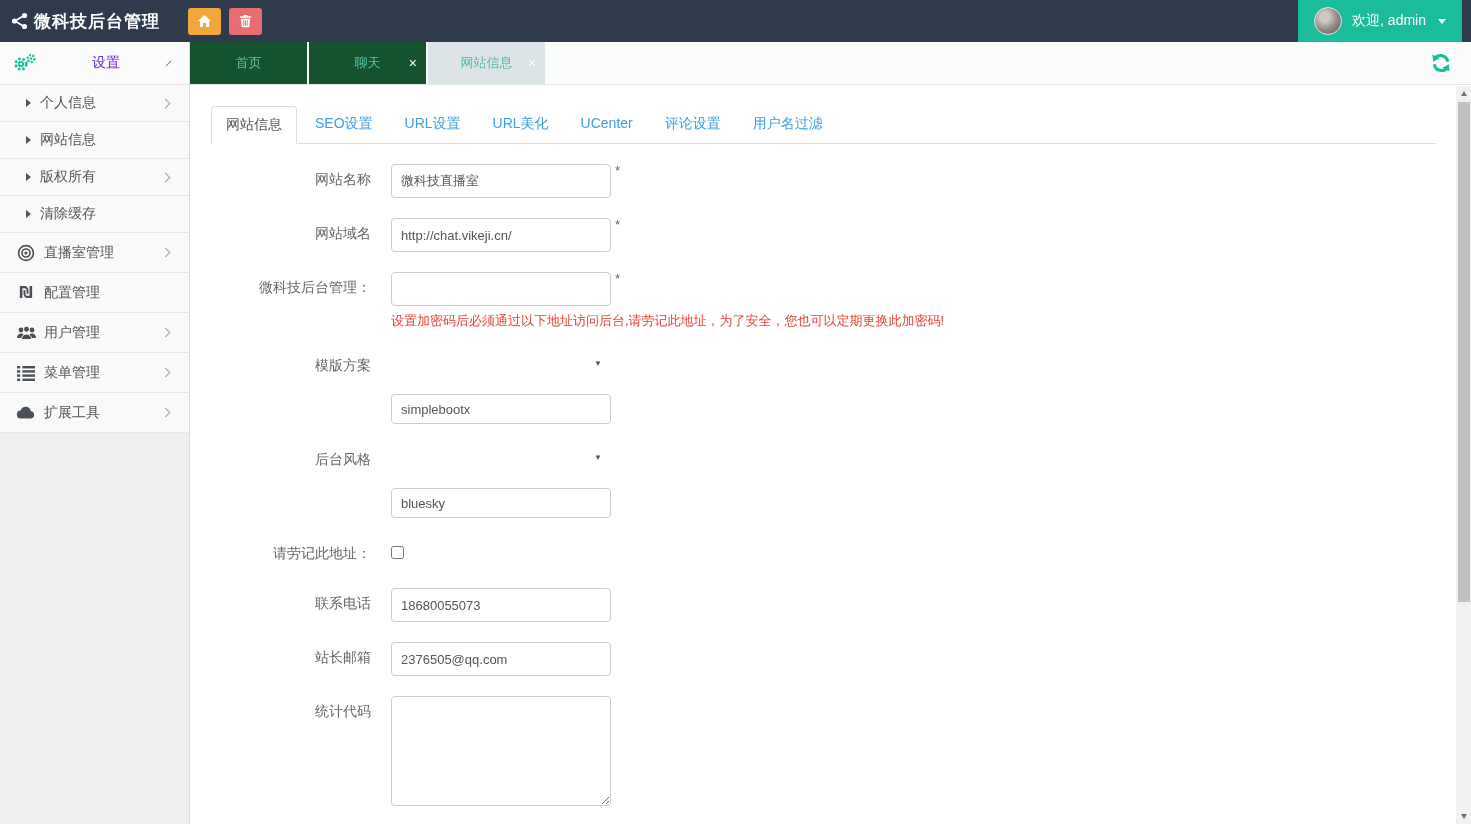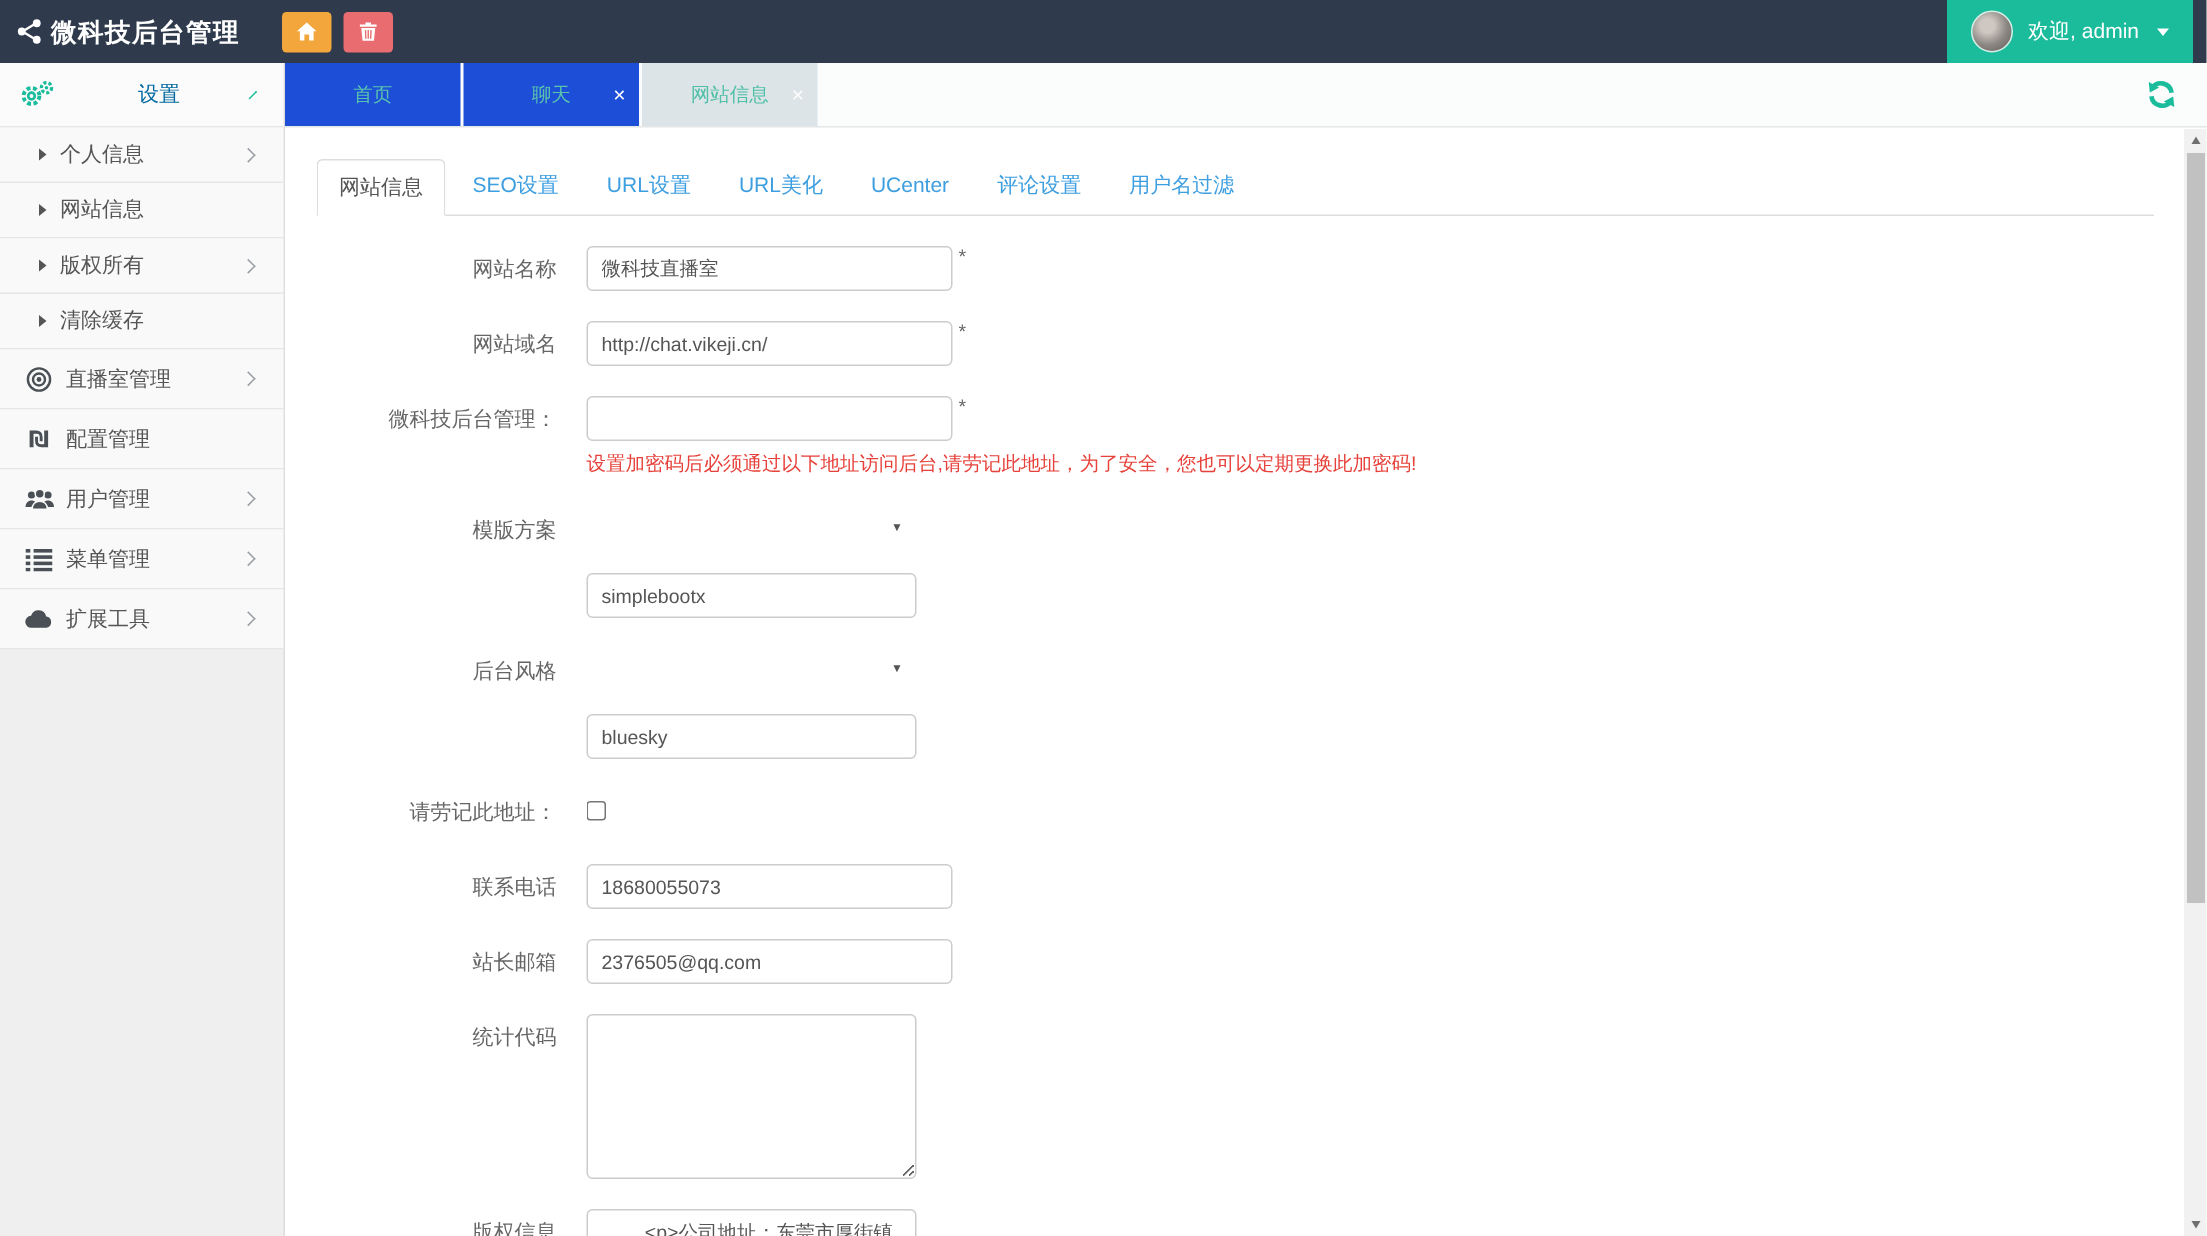--- a/index.html
+++ b/index.html
@@ -23,32 +23,32 @@
     background:radial-gradient(circle at 38% 35%, #cfc8c2 0 20%, #8d8884 55%, #5f5b58 100%); 
     border:1px solid #d6efe8; }
   .welcome { color:#fff; font-size:14px; white-space:nowrap; }
   .caret-down { width:0; height:0; border-left:4px solid transparent;
     border-right:4px solid transparent; border-top:5px solid #fff; margin-left:2px; }
 
   
   .tabstrip { position:absolute; left:190px; top:42px; right:0; height:43px;
     background:#fbfcfc; border-bottom:1px solid #e4e7e8; display:flex; align-items:stretch; }
   .wtab { width:117px; margin-right:2px; display:flex; align-items:center; justify-content:center;
-    background:#1d4ed8; color:#5ac3ac; font-size:13px; position:relative; cursor:pointer; }
+    background:#14532d; color:#5ac3ac; font-size:13px; position:relative; cursor:pointer; }
   .wtab.active { background:#dce4e7; color:#4fbfa7; }
   .wtab-close { position:absolute; right:9px; top:50%; transform:translateY(-50%);
     color:#fdfdfd; font-size:14px; line-height:1; cursor:pointer; }
   .refresh-btn { position:absolute; right:18px; top:9px; width:24px; height:24px; cursor:pointer; }
 
   
   .sidebar { position:absolute; left:0; top:42px; width:190px; bottom:0;
     background:#efefef; border-right:1px solid #dcdcdc; }
   .side-item { display:flex; align-items:center; background:#f9f9f9;
     border-bottom:1px solid #e6e6e6; cursor:pointer; font-size:14px; color:#555; }
-  .side-item.root { height:43px; background:#fbfbfb; color:#0369a1;gap:48px; }
+  .side-item.root { height:43px; background:#fbfbfb; color:#6d28d9;gap:48px; }
   .side-item.sub  { height:37px; }
   .side-item.sect { height:40px; }
   .side-icon { width:26px; display:flex; justify-content:center; margin-left:13px; }
   .side-label { margin-left:5px; flex:1; white-space:nowrap; }
   .root .side-label { margin-left:7px; }
   .sub .side-label { margin-left:9px; }
   .chev { margin-right:20px; width:7px; height:7px; border-top:1.5px solid #9aa0a6;
     border-right:1.5px solid #9aa0a6; transform:rotate(45deg); }
   .root .chev { border-color:#1bbc9c; }
   .caret-right { width:0; height:0; border-top:4px solid transparent; border-bottom:4px solid transparent;
@@ -63,22 +63,22 @@
     color:#3d9ee0; cursor:pointer; text-decoration:none; }
   .ctab.active { color:#555; background:#fff; border:1px solid #ddd; border-bottom:1px solid #fff;
     margin-bottom:-1px; border-radius:4px 4px 0 0; cursor:default; }
 
   .form { margin-top:20px; }
   .form-group { display:flex; align-items:flex-start; margin-bottom:20px; }
   .flabel { width:160px; text-align:right; margin-right:20px; font-size:14px;
     color:#666; line-height:30px; white-space:nowrap; }
   .fctrl { display:flex; align-items:flex-start; flex-direction:column; }
   .ctrl-row { display:flex; align-items:flex-start; }
-  .tinput { width:244px; height:30px; border:1px solid #ccc; border-radius:4px;
-    padding:0 9px; font-size:13px; color:#555; font-family:inherit; outline:none; }
+  .tinput { width:220px; height:30px; border:1px solid #ccc; border-radius:4px;
+    padding:16px 9px; font-size:13px; color:#555; font-family:inherit; outline:none; }
   .selwrap { position:relative; width:220px; }
   .tselect { width:220px; height:30px; border:1px solid #ccc; border-radius:4px;
     padding:0 22px 0 9px; font-size:13px; color:#555; font-family:inherit;
     appearance:none; -webkit-appearance:none; background:#fff; outline:none;margin-top:44px; }
   .selwrap::after { content:"▼"; position:absolute; right:9px; top:9px; font-size:8px;
     color:#555; pointer-events:none; }
   .req { margin-left:4px; font-size:13px; color:#666; line-height:14px; }
   .help-red { margin-top:6px; font-size:13px; color:#e7413b; white-space:nowrap; }
   .cbox { width:13px; height:13px; margin-top:8px; cursor:pointer; }
   .tarea { width:220px; border:1px solid #ccc; border-radius:4px; padding:5px 9px;

